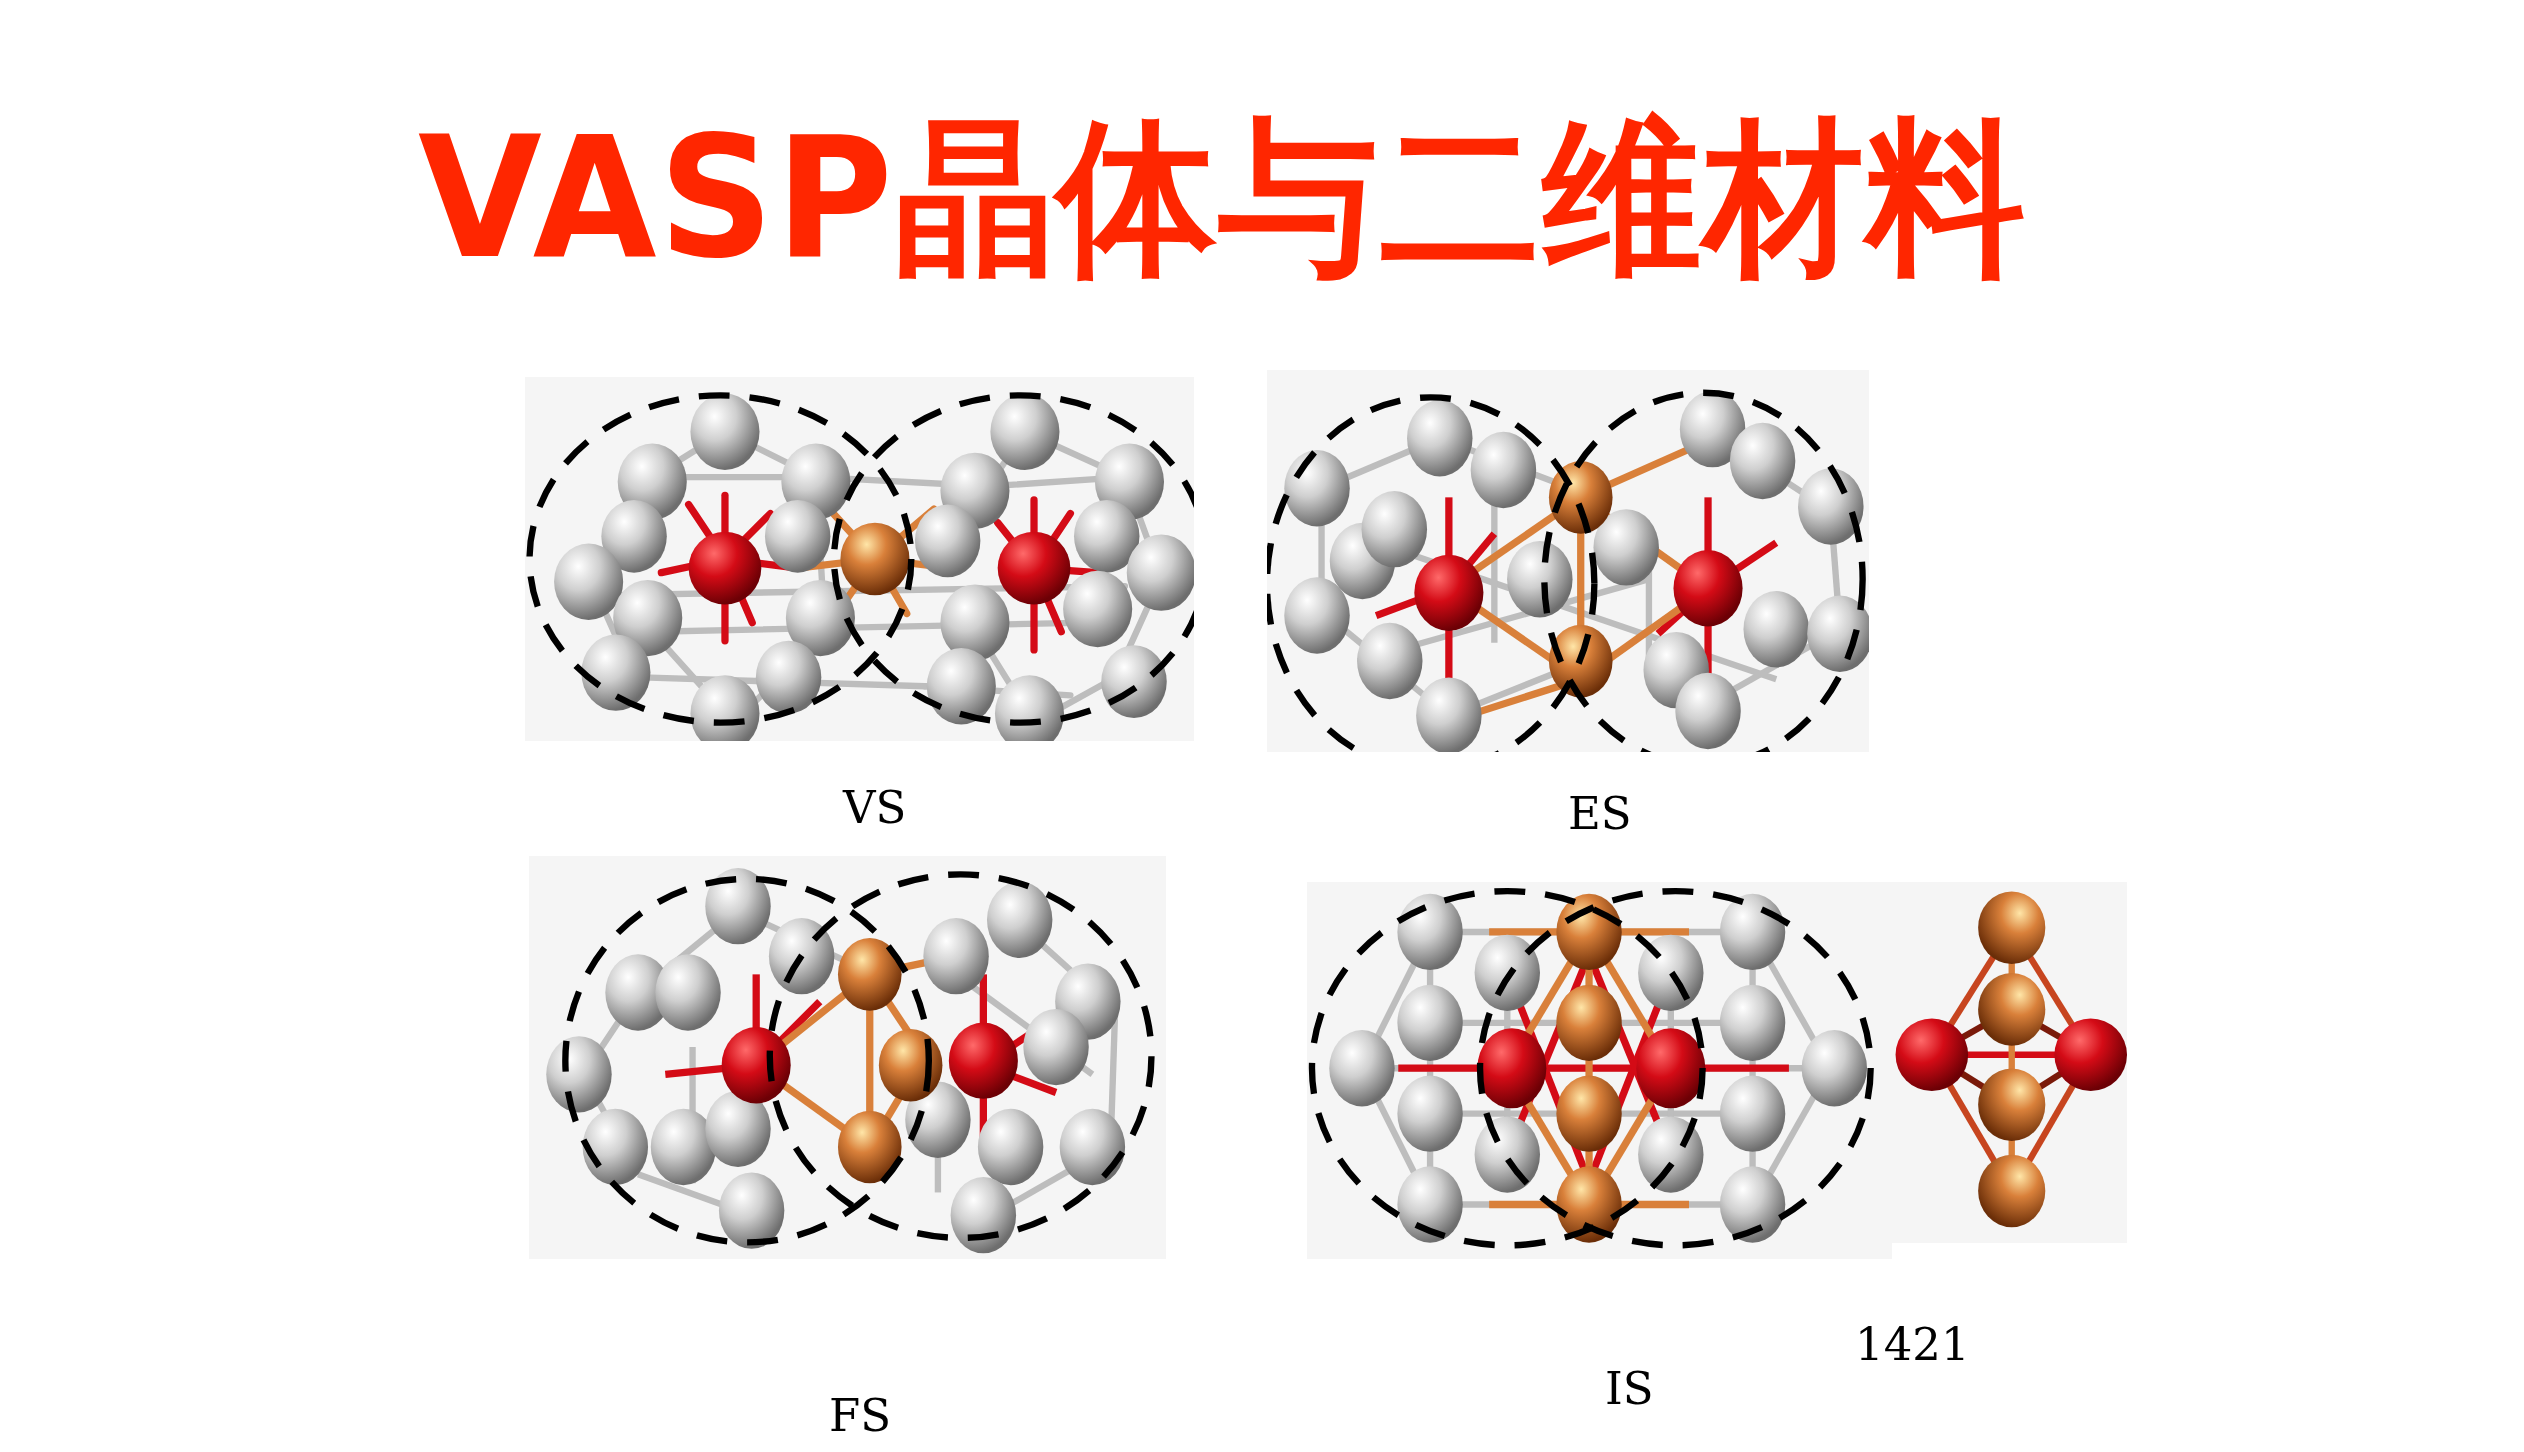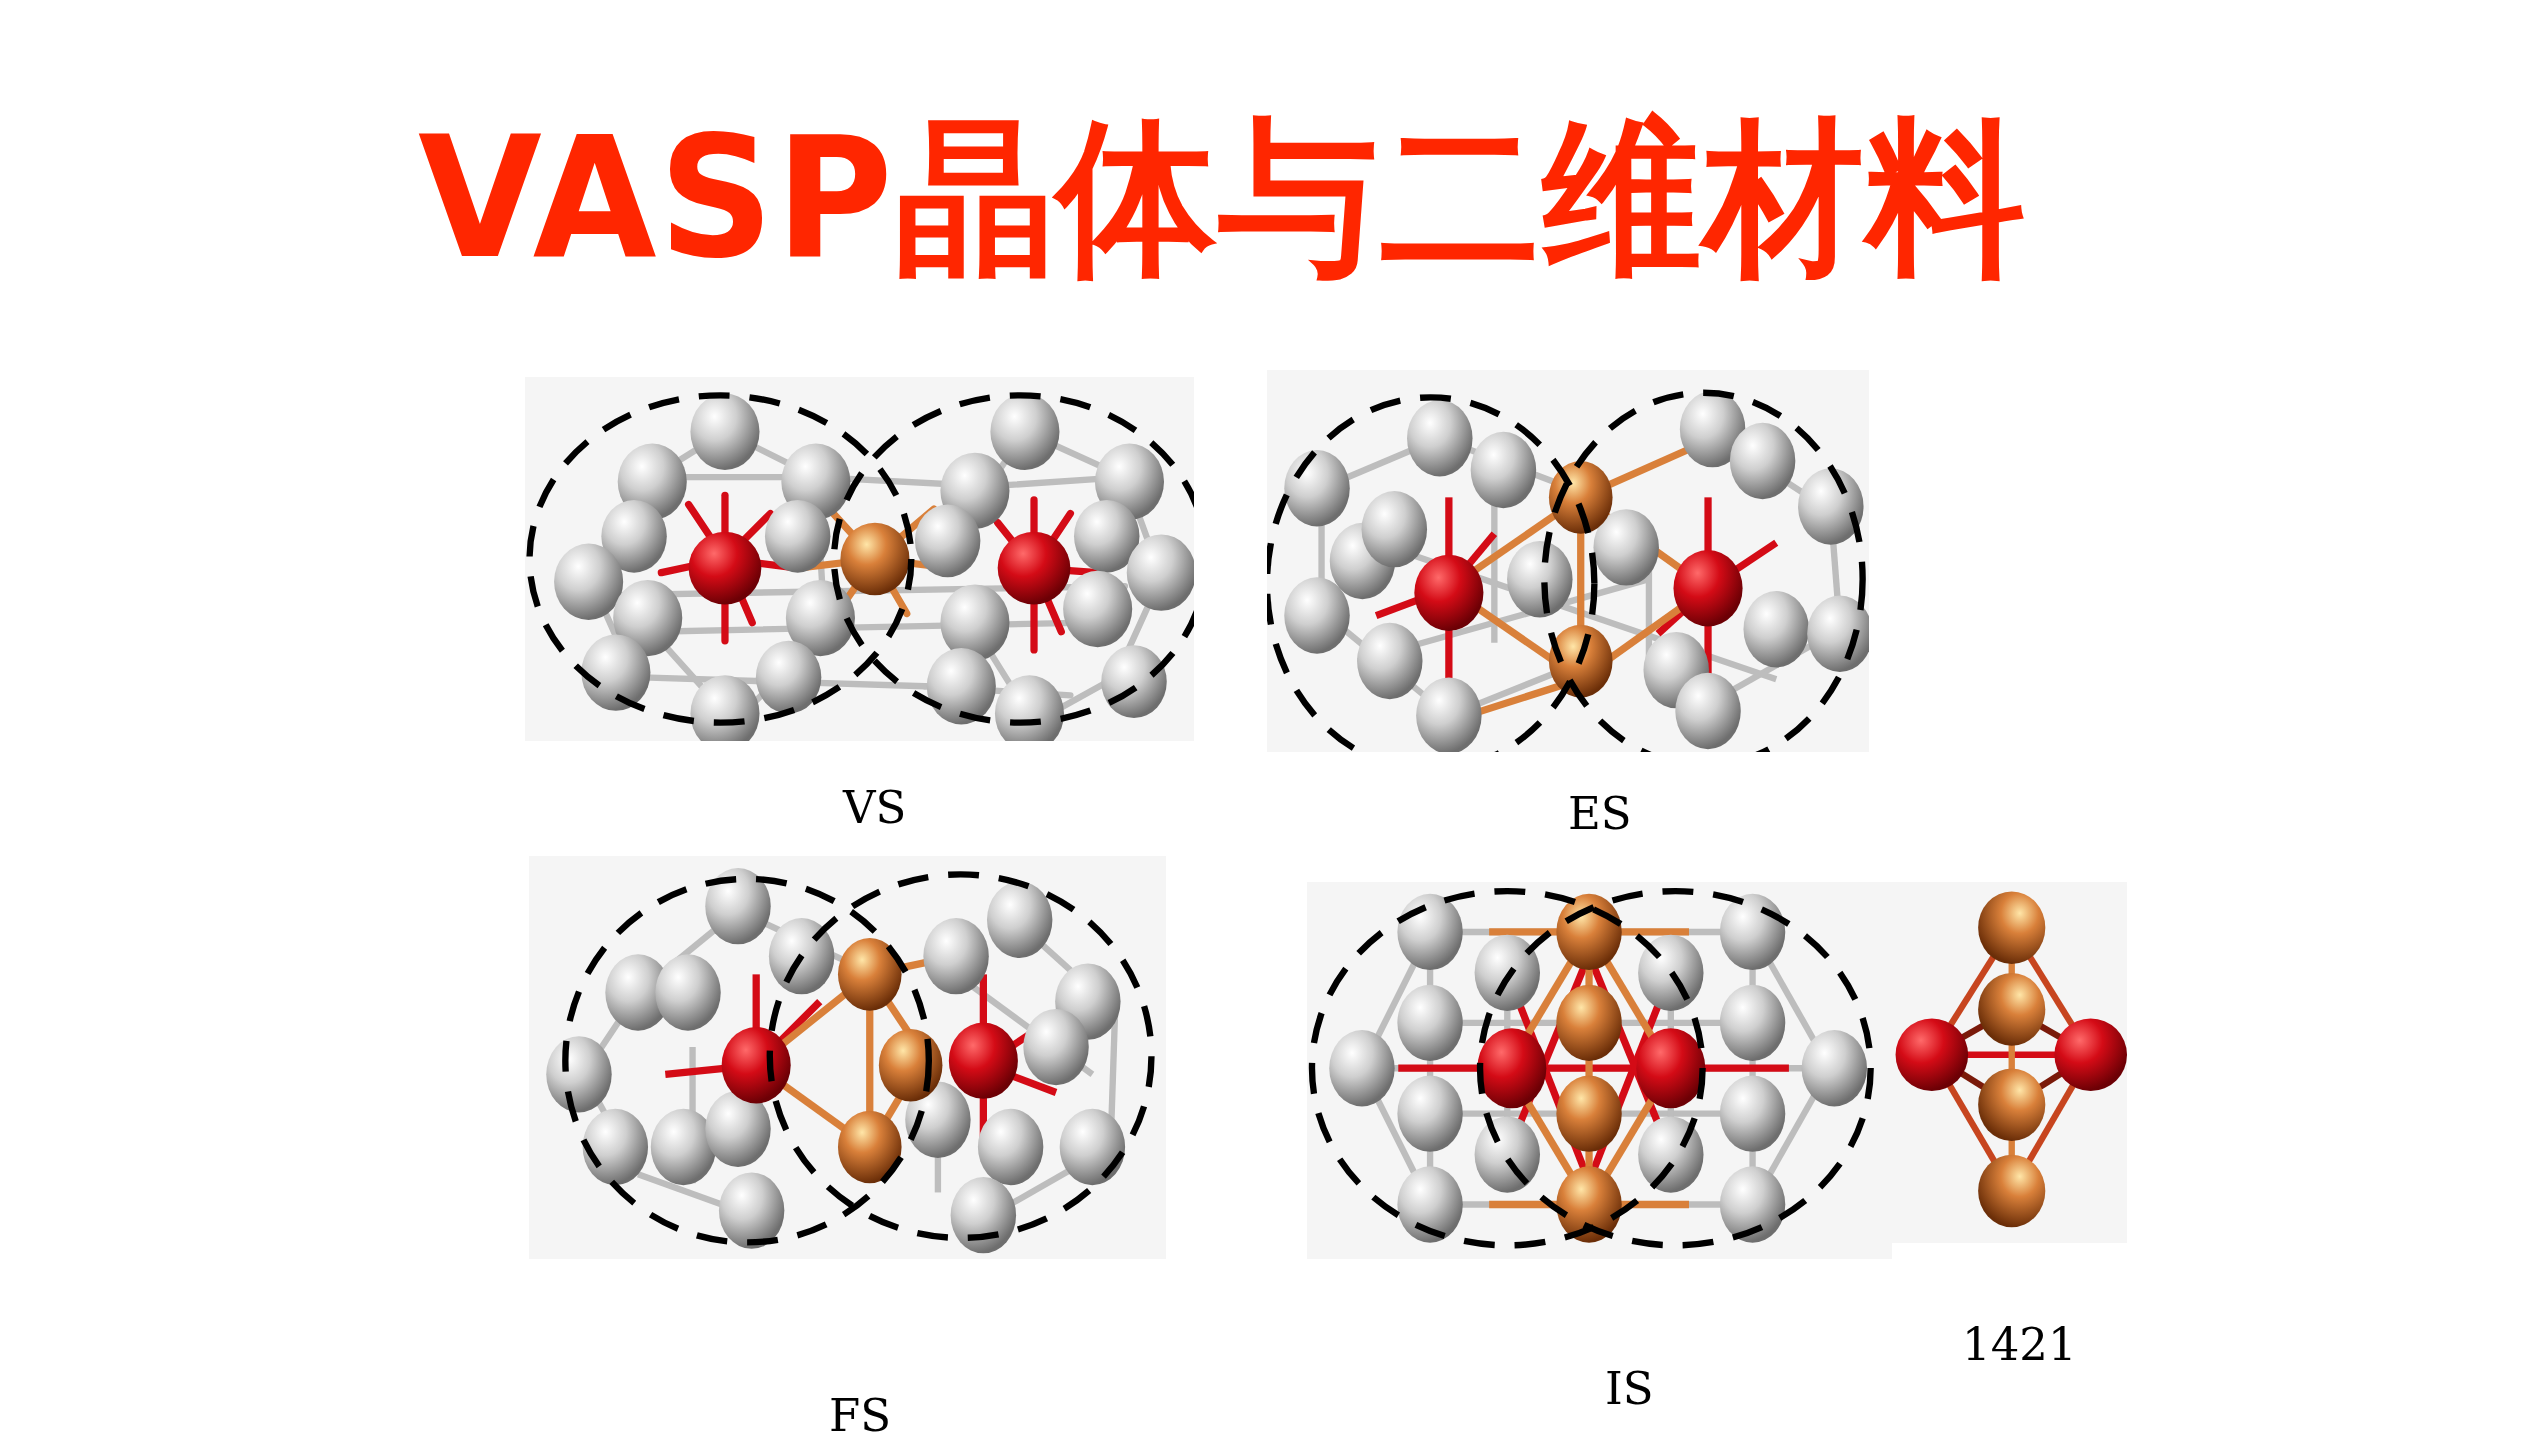--- a/index.html
+++ b/index.html
@@ -395,14 +395,14 @@
       <line x1="220" y1="190" x2="133" y2="245" stroke="#7a1a0a"></line>
     </g>
     <ellipse cx="133" cy="50" rx="37" ry="40" fill="url(#gOr5)"></ellipse>
     <ellipse cx="133" cy="140" rx="37" ry="40" fill="url(#gOr5)"></ellipse>
     <ellipse cx="45" cy="190" rx="40" ry="40" fill="url(#gRed5)"></ellipse>
     <ellipse cx="220" cy="190" rx="40" ry="40" fill="url(#gRed5)"></ellipse>
     <ellipse cx="133" cy="245" rx="37" ry="40" fill="url(#gOr5)"></ellipse>
     <ellipse cx="133" cy="340" rx="37" ry="40" fill="url(#gOr5)"></ellipse>
   </svg>
 </div>
-<div class="label" style="left:1962px; top:1317px;">1421</div>
+<div class="label" style="left:1855px; top:1317px;">1421</div>
 
 
 </body></html>

